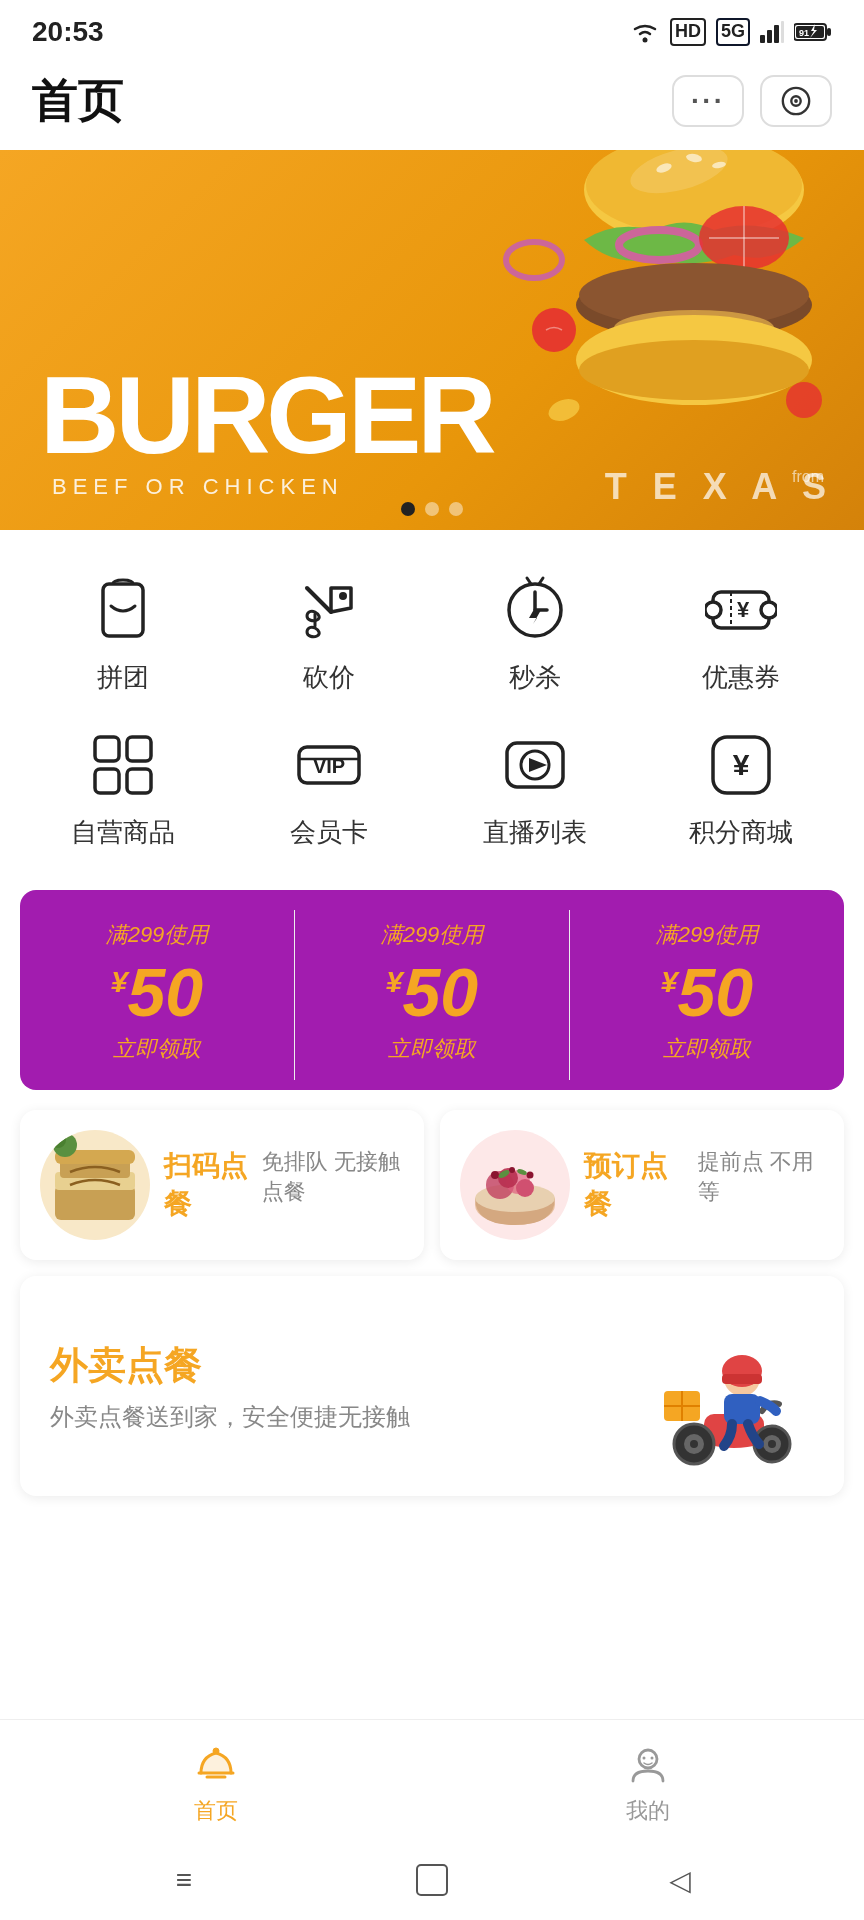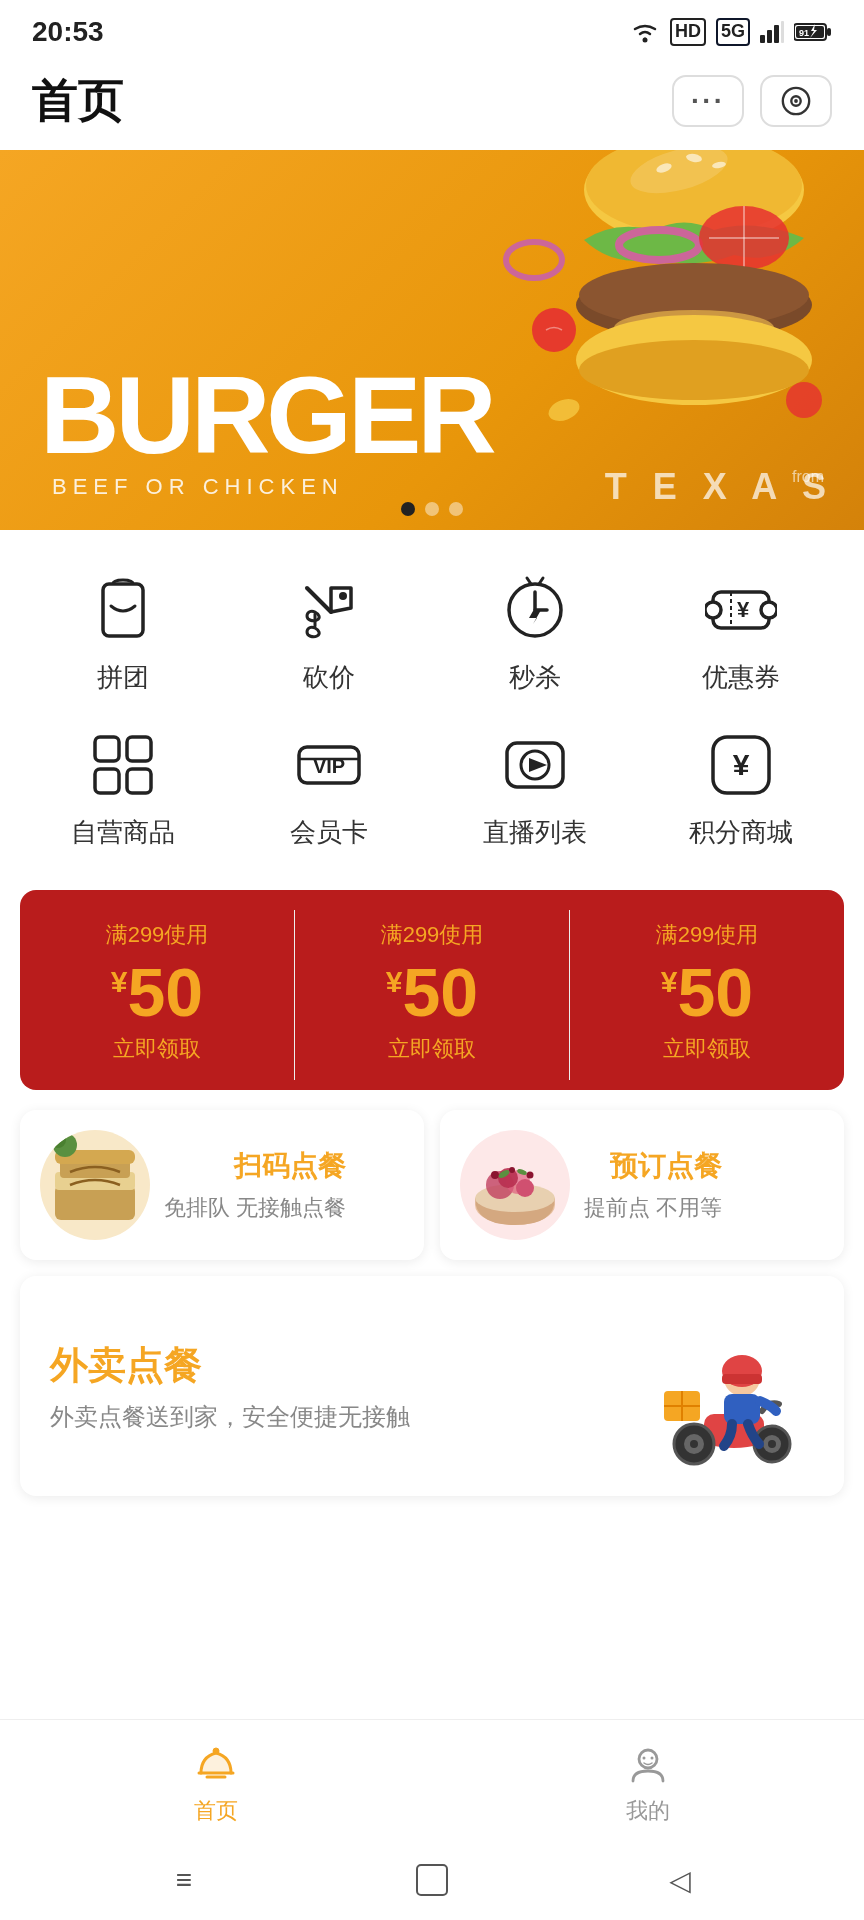--- a/index.html
+++ b/index.html
@@ -170,23 +170,24 @@
       height: 72px;
     }
     .category-label {
       font-size: 26px;
       color: #333;
     }
 
     
     .coupon-section {
       margin: 10px 20px 20px;
-      background: #b91c1c;
+      background: #a21caf;
       border-radius: 16px;
       padding: 20px 0 10px;
+      font-style: italic;
     }
     .coupon-row {
       display: flex;
       justify-content: space-around;
     }
     .coupon-item {
       display: flex;
       flex-direction: column;
       align-items: center;
       gap: 8px;
@@ -238,23 +239,22 @@
       position: relative;
     }
     .card-food-circle {
       width: 110px;
       height: 110px;
       border-radius: 50%;
       flex-shrink: 0;
     }
     .card-text {
       display: flex;
-      flex-direction: column;
+      flex-direction: row;
       gap: 8px;
-      align-items: flex-end;
     }
     .card-title {
       font-size: 28px;
       font-weight: 700;
       color: #f5a623;
     }
     .card-subtitle {
       font-size: 22px;
       color: #888;
     }

